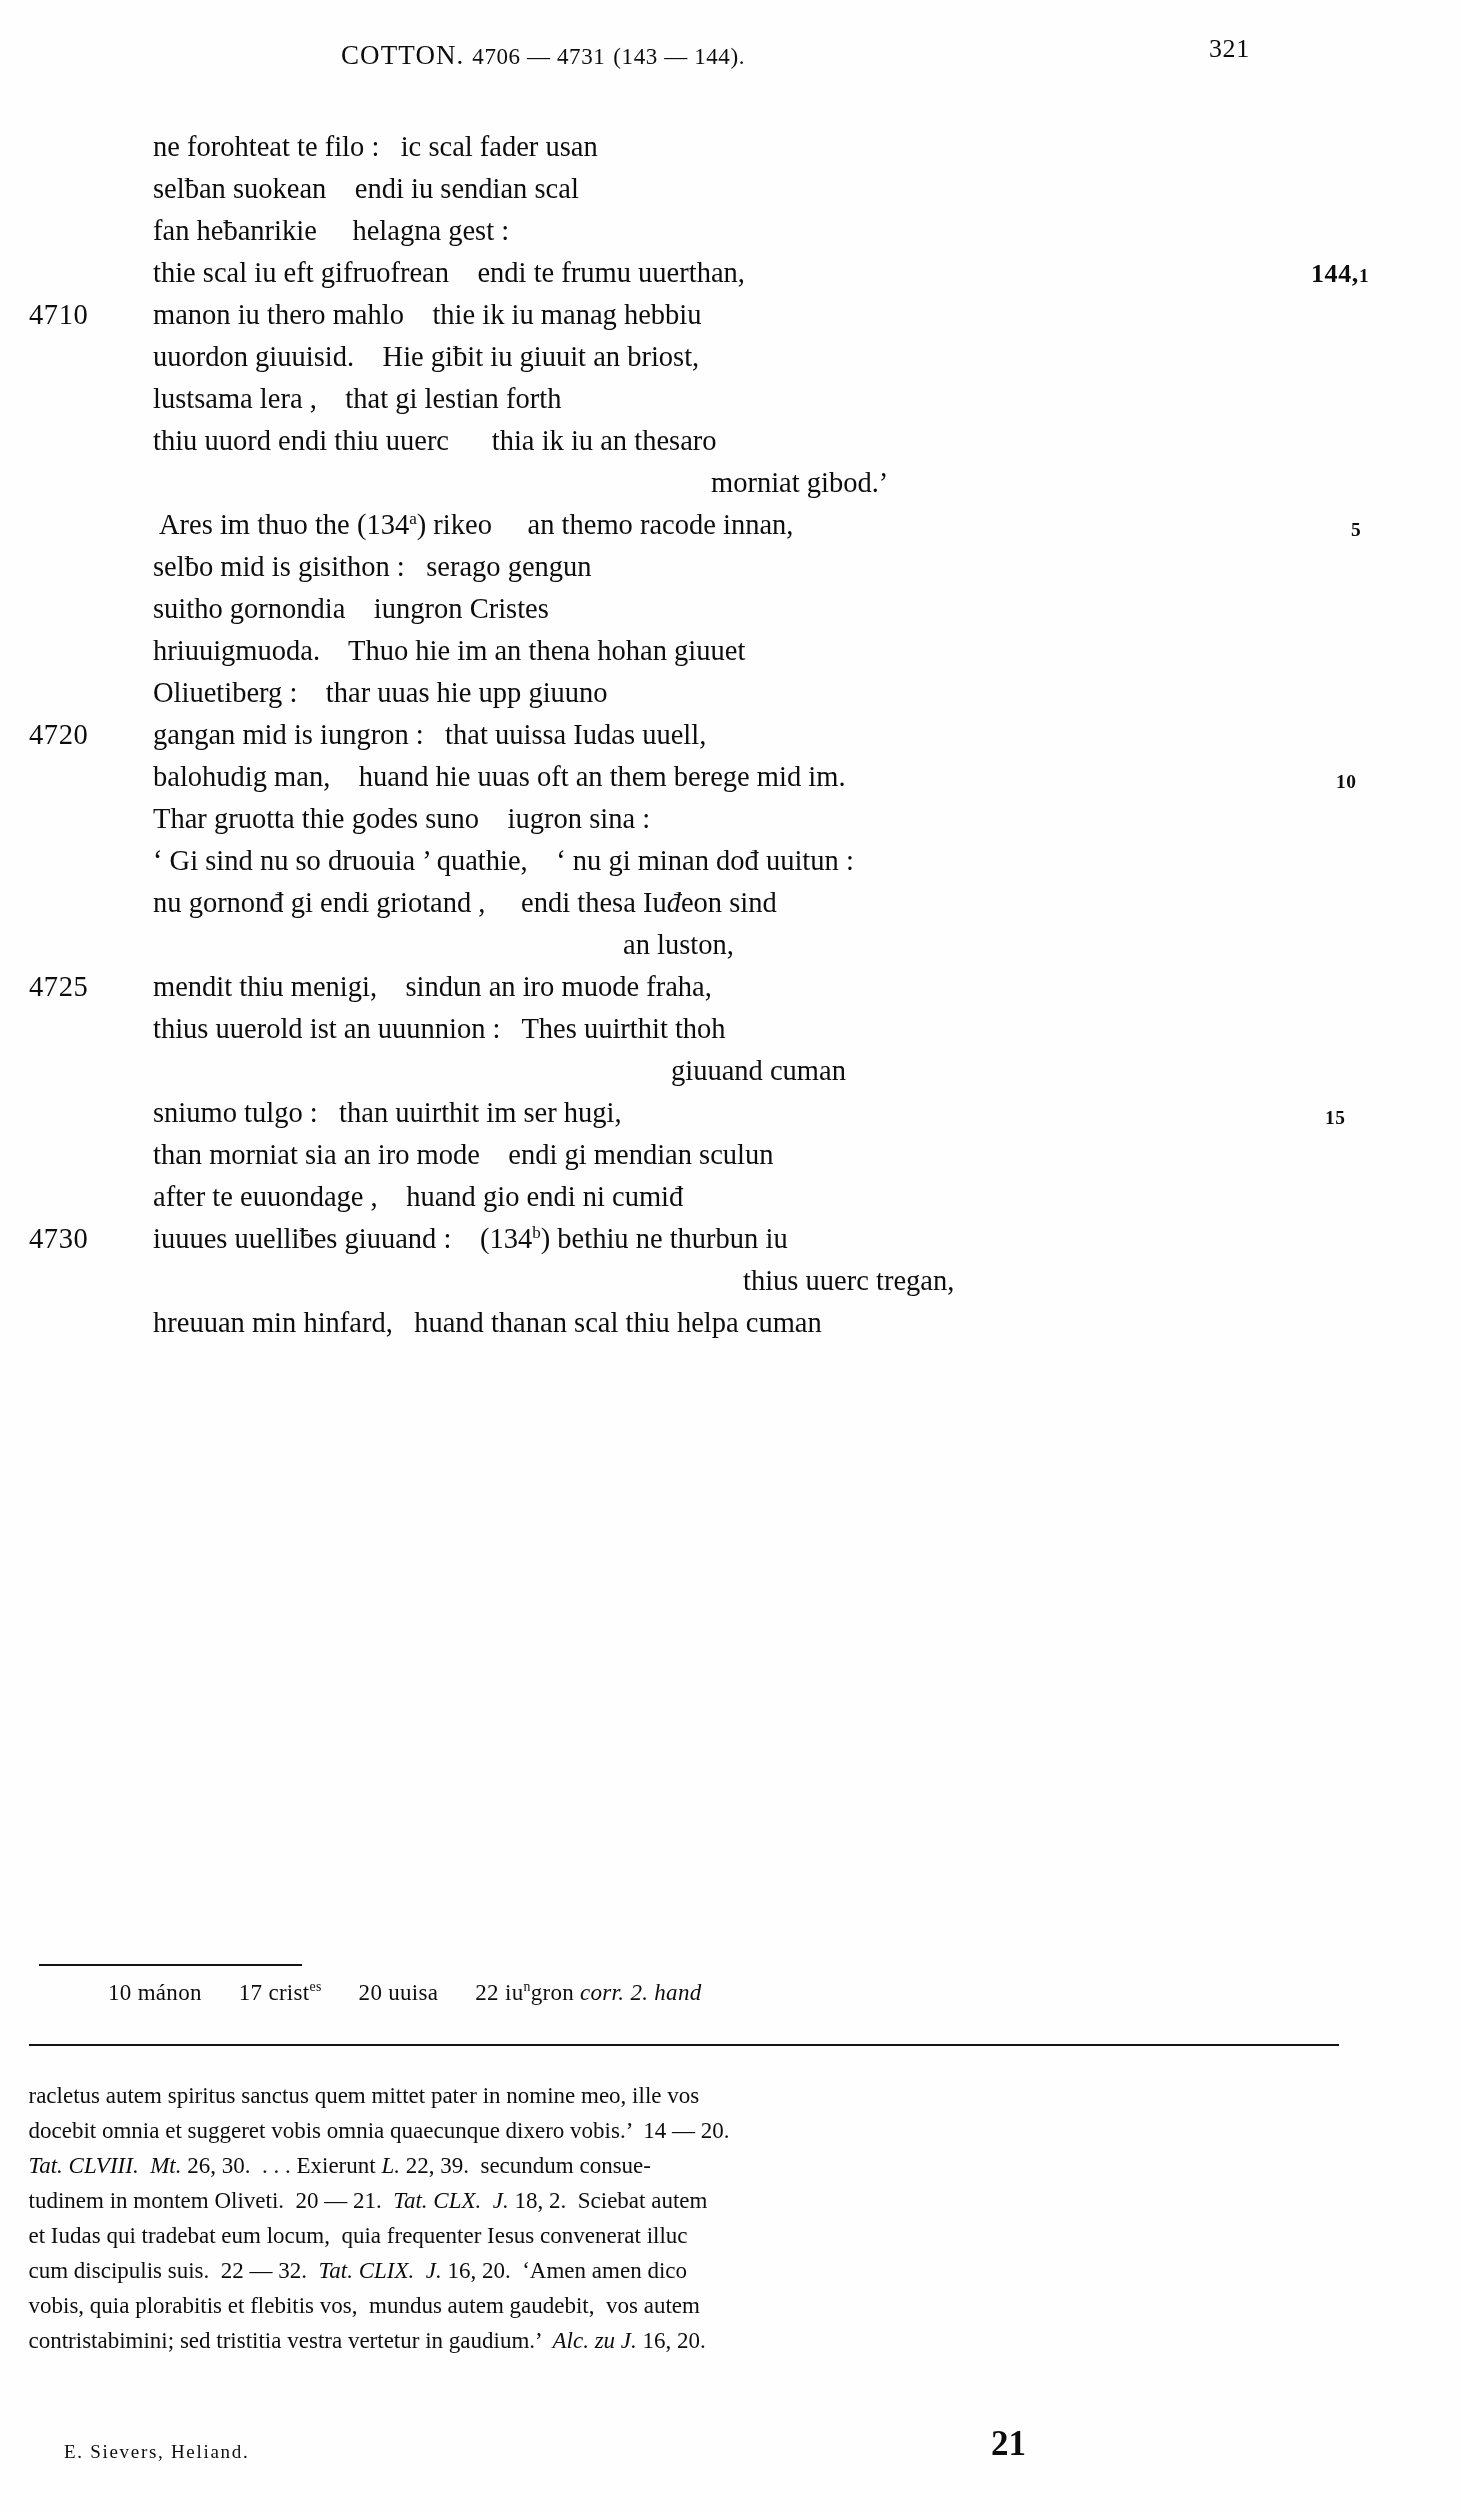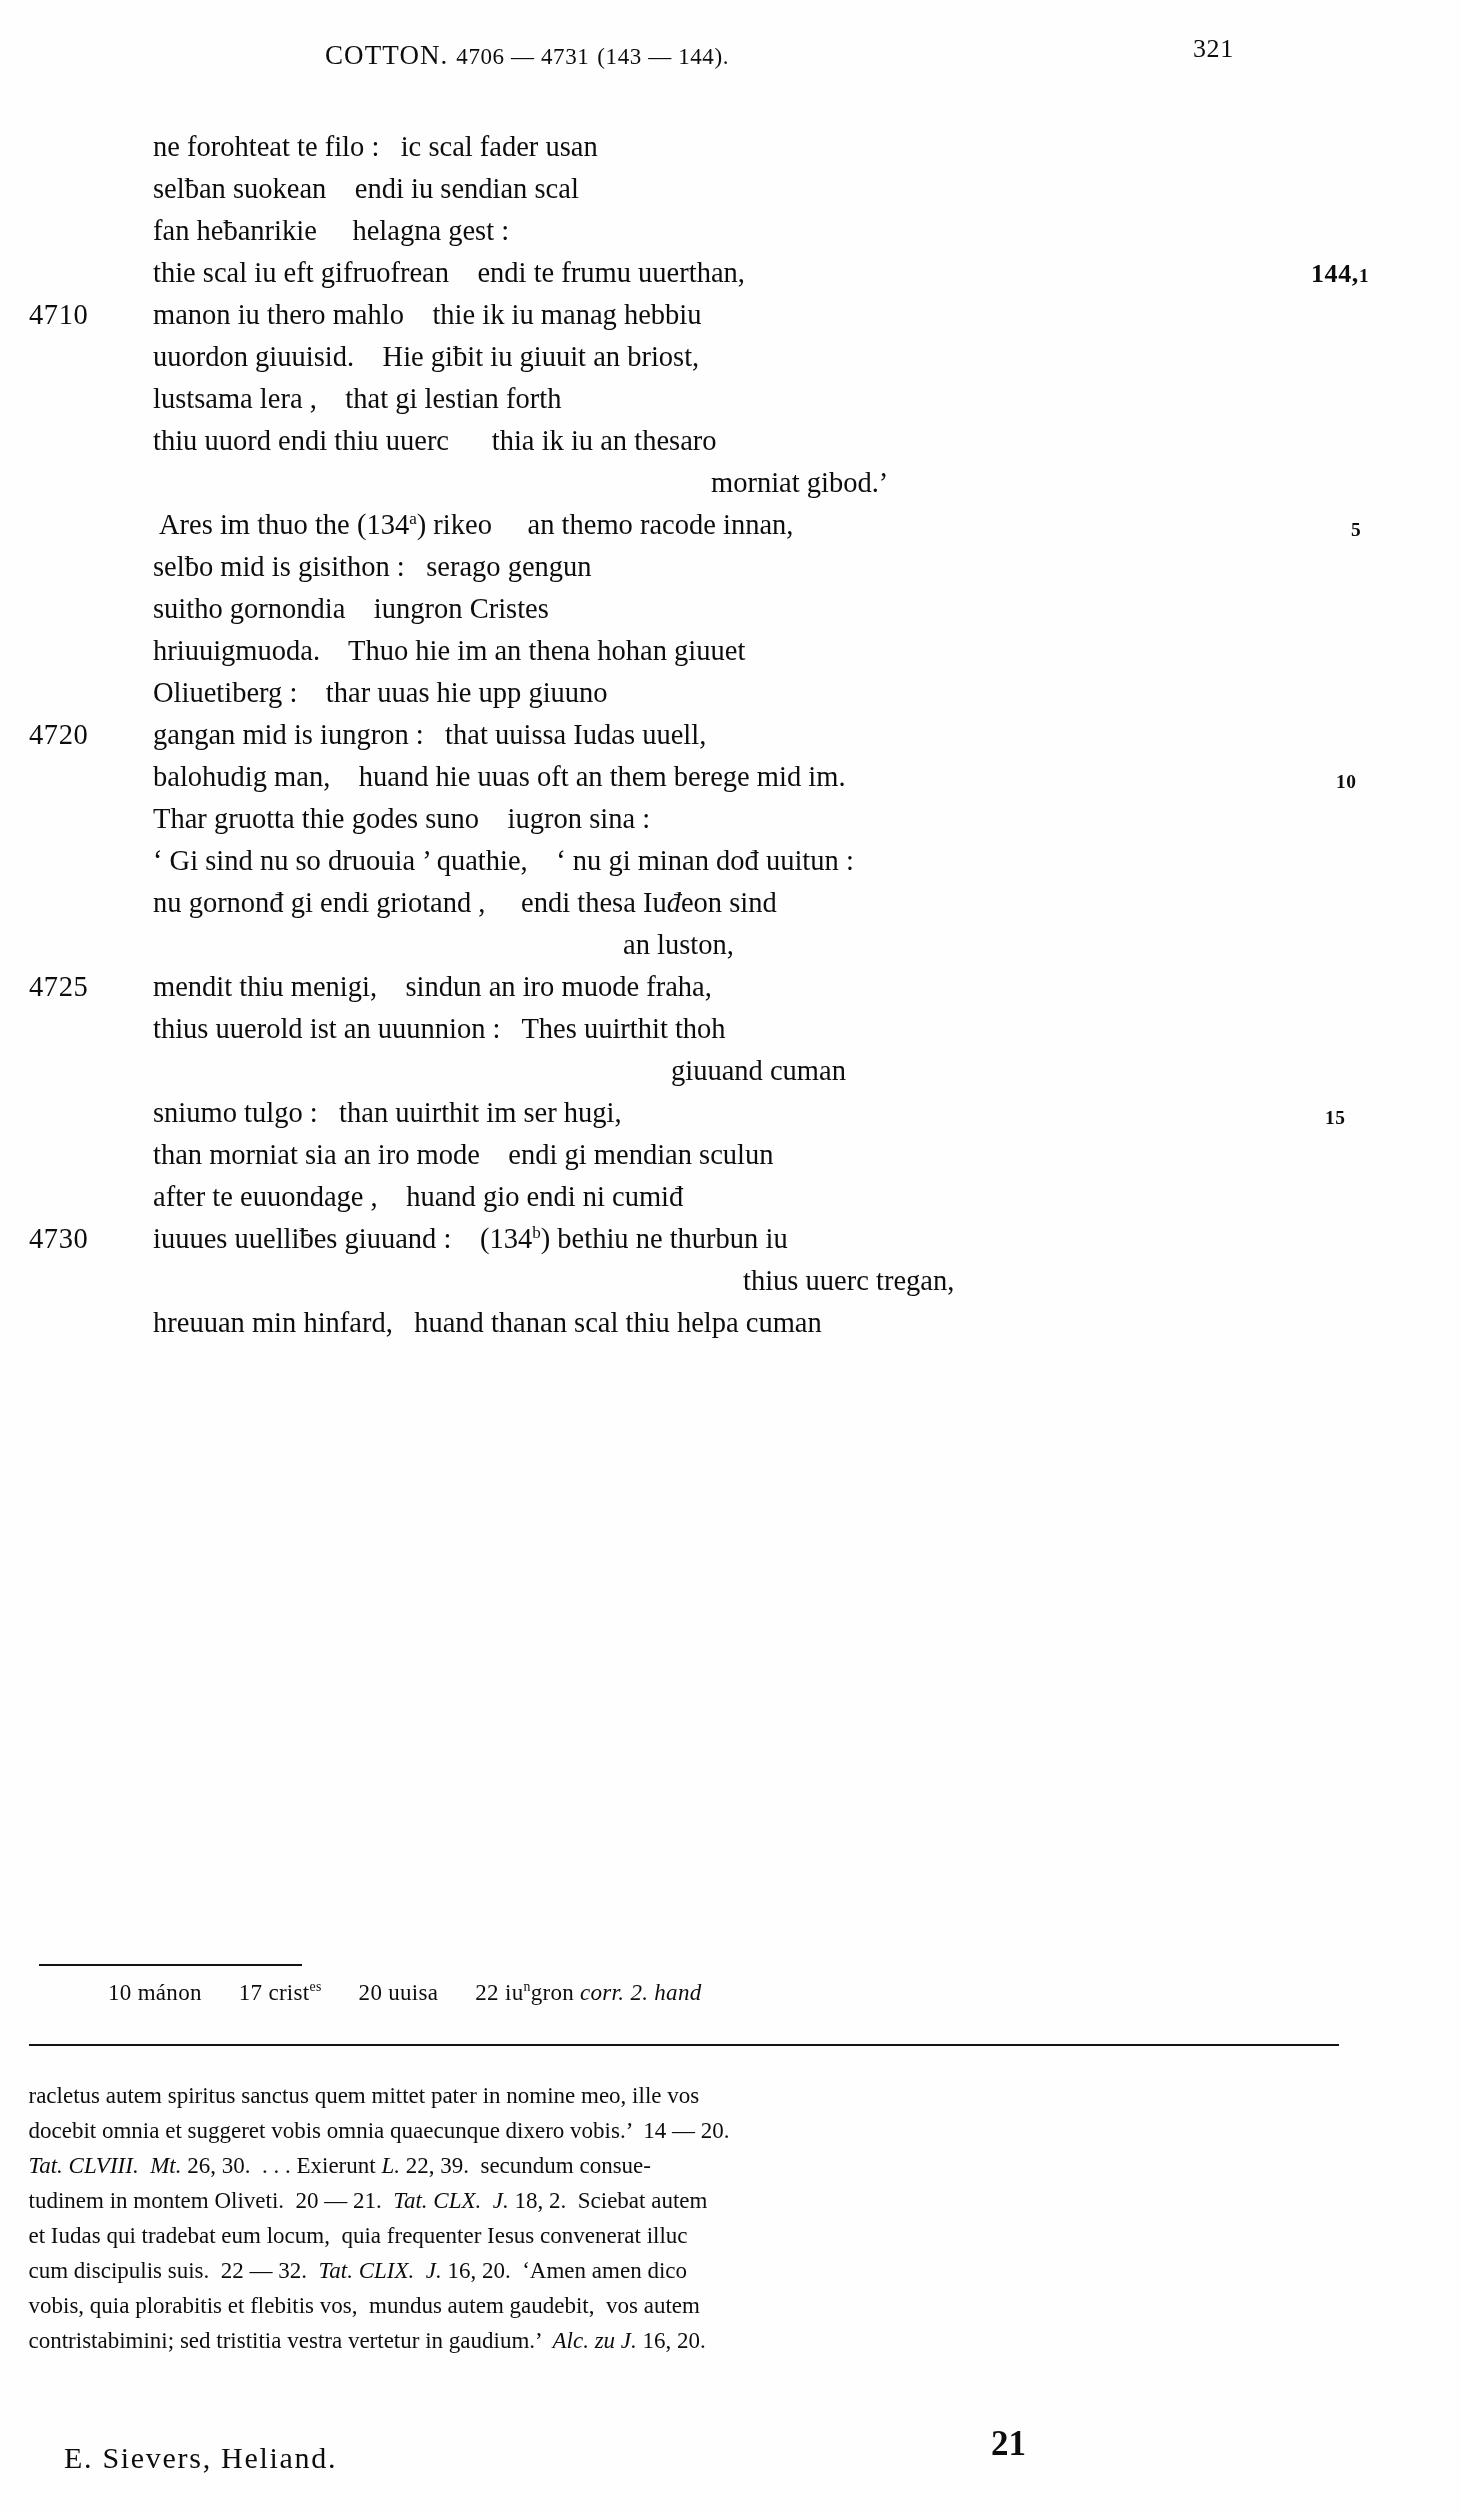--- a/index.html
+++ b/index.html
@@ -19,21 +19,21 @@
     position: relative;
     width: 1462px;
     height: 2512px;
     background: #fefefe;
   }
 
   
   .runhead {
     position: absolute;
     top: 34px;
-    left: 0;
+    left: 16px;
     width: 1178px;
     height: 51px;
   }
   .runhead-title {
     position: absolute;
     left: 325px;
     top: 5.7px;
     font-size: 27px;
     letter-spacing: 1.1px;
     white-space: nowrap;
@@ -144,21 +144,21 @@
     font-size: 23px;
     line-height: 35px;
   }
   .notes .nline { white-space: pre; }
 
   
   .footer-left {
     position: absolute;
     left: 64px;
     top: 2441px;
-    font-size: 30px;
+    font-size: 19px;
     letter-spacing: 1.7px;
     white-space: pre;
   }
   .footer-num {
     position: absolute;
     left: 991px;
     top: 2424px;
     font-size: 35px;
     font-weight: 700;
   }

